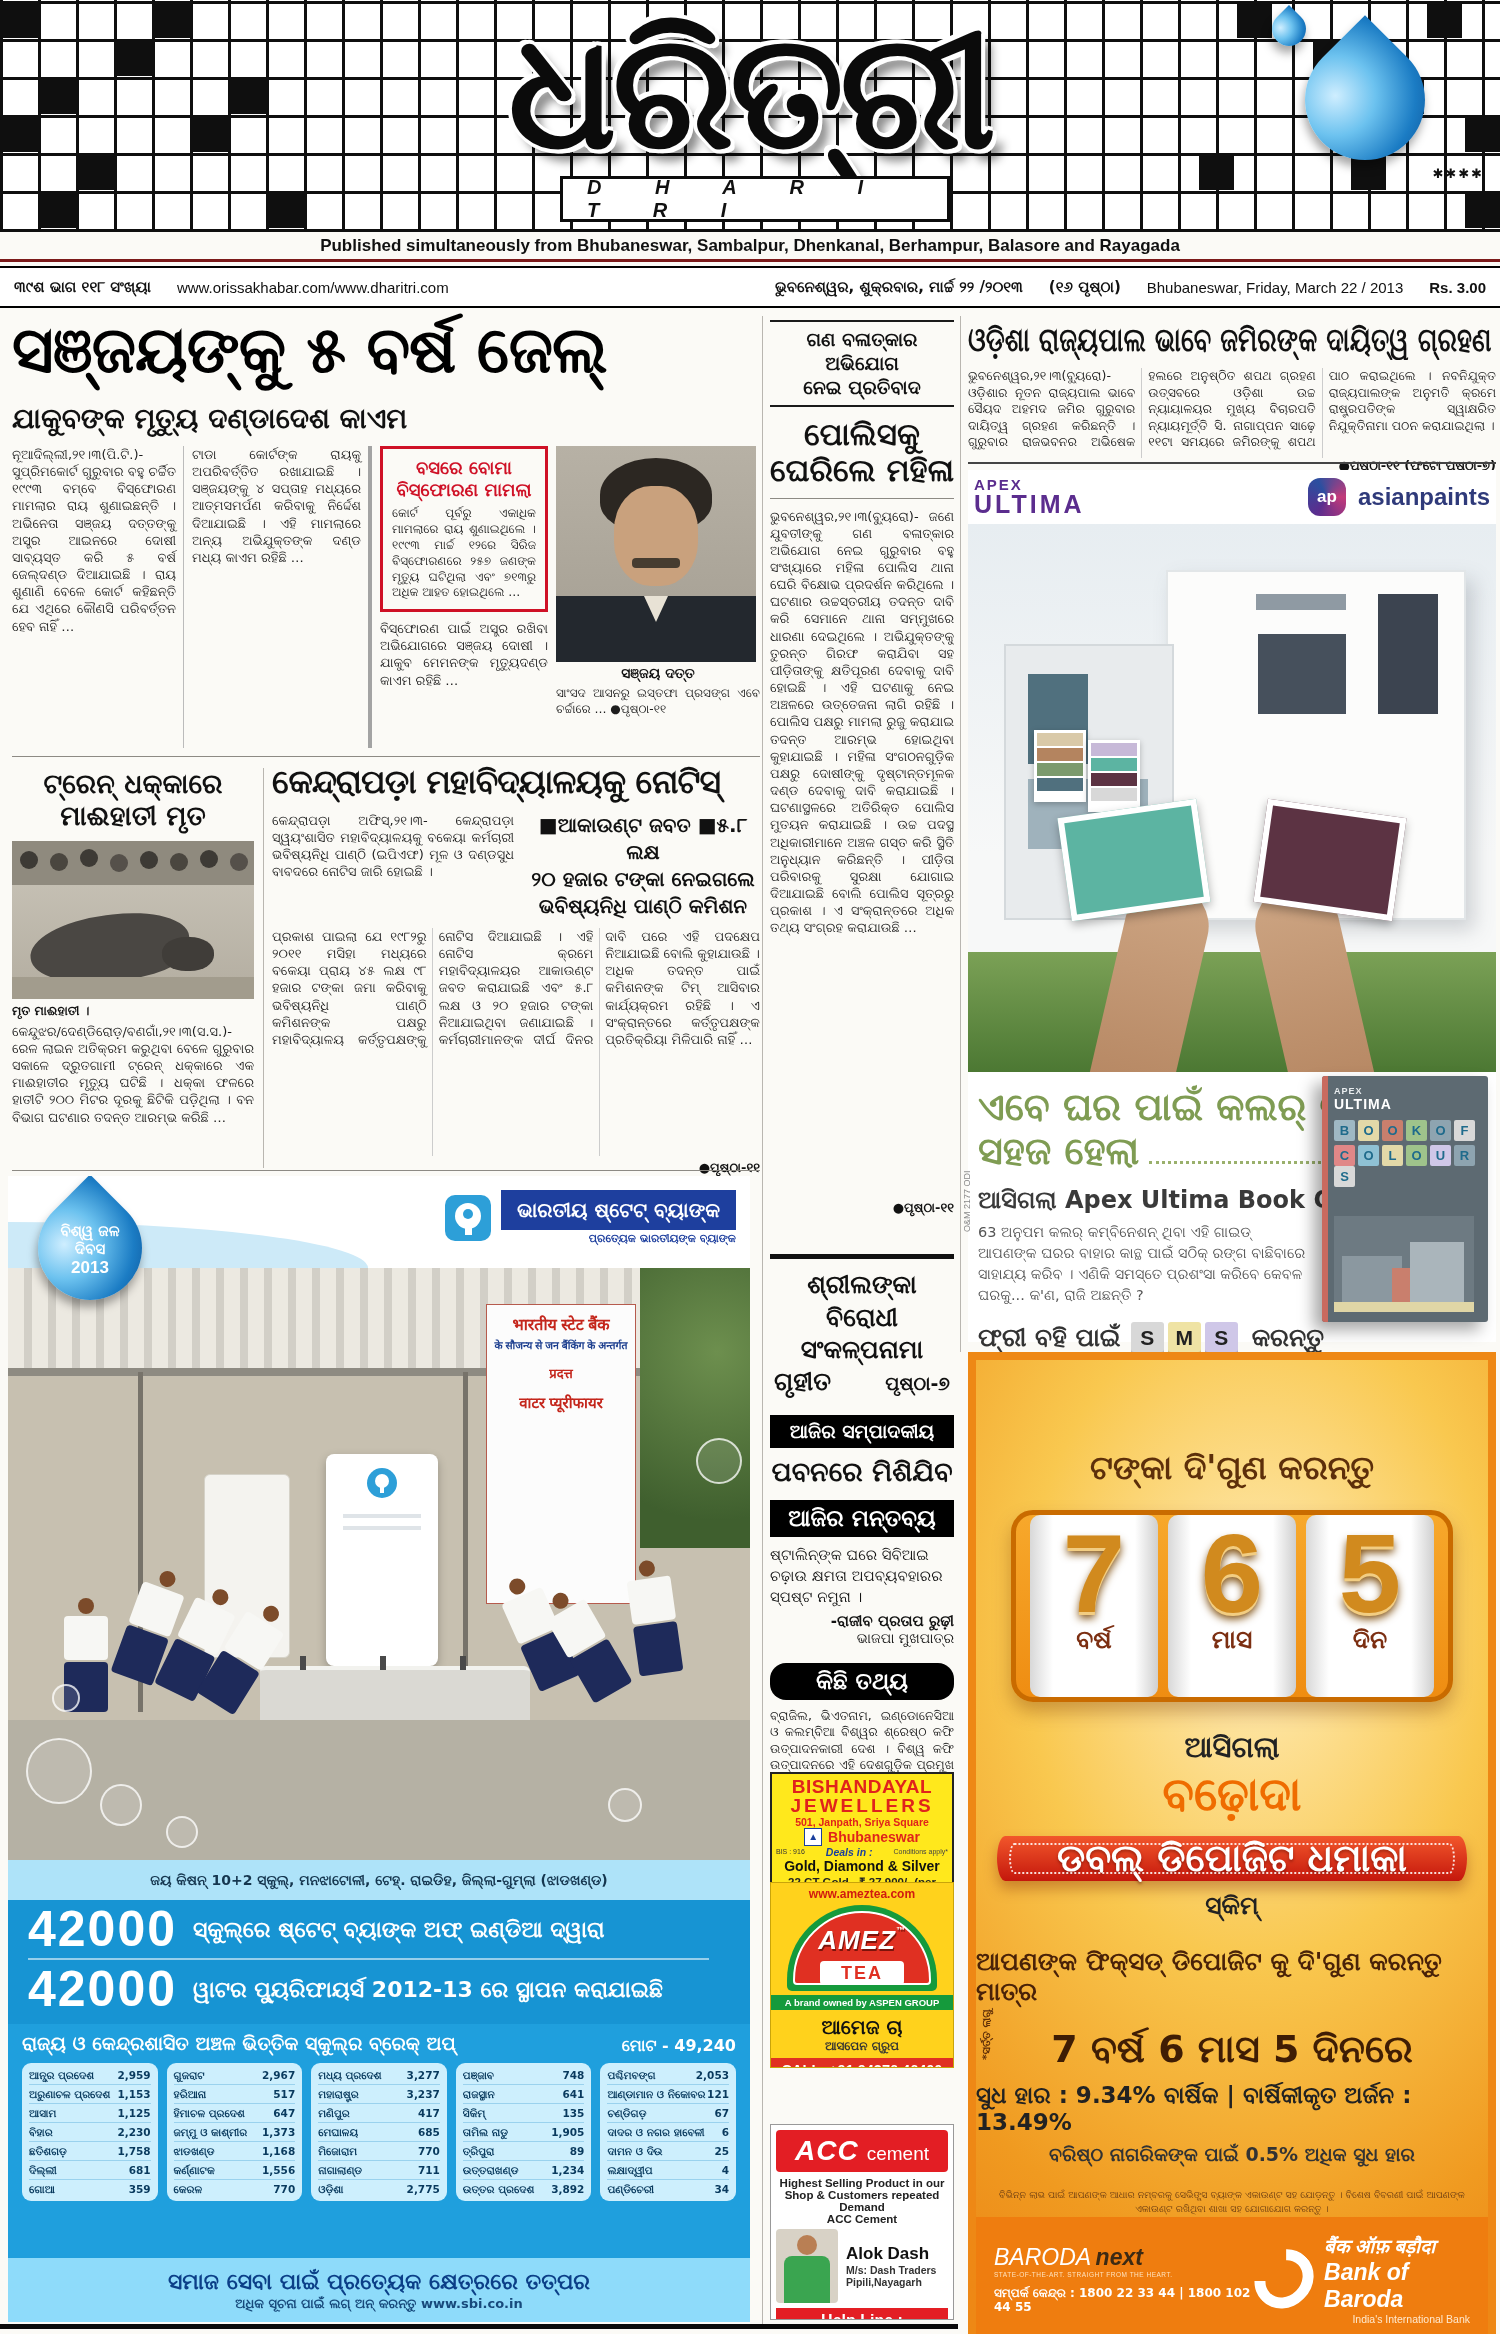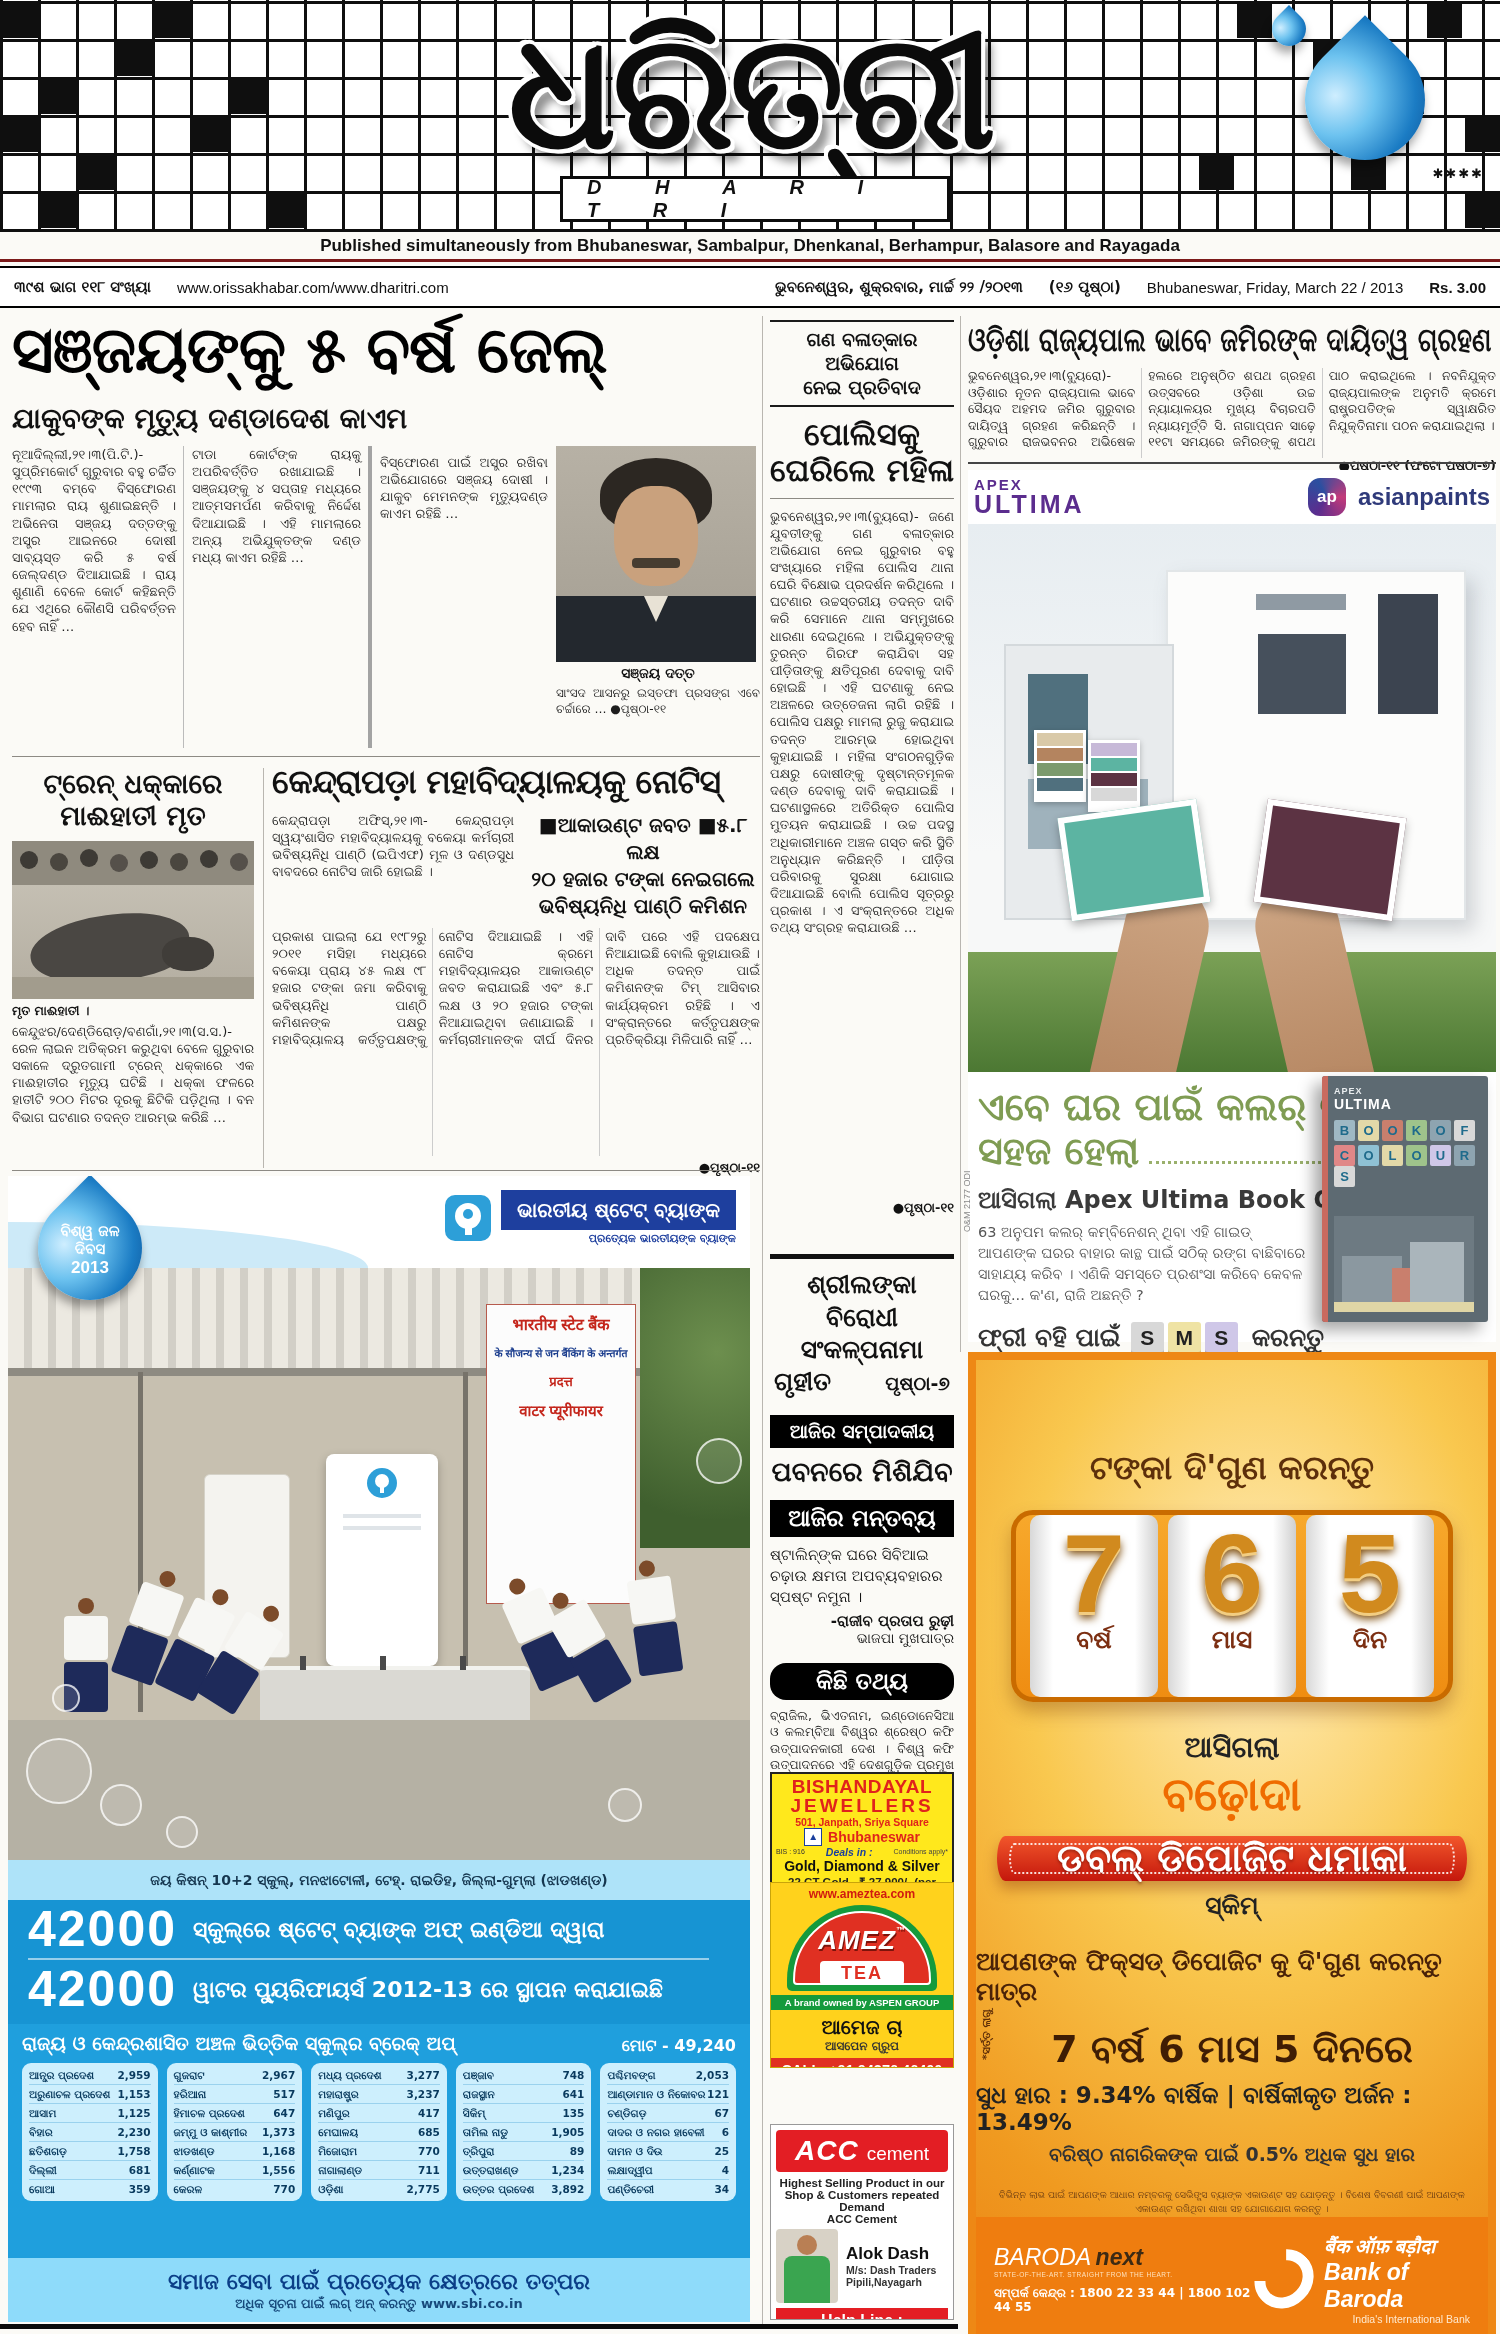--- a/index.html
+++ b/index.html
@@ -110,20 +110,24 @@
     <span>Bhubaneswar, Friday, March 22 / 2013</span>
     <span class="b">Rs. 3.00</span>
   </div>
 
   <div class="ps od h-main" style="left:12px;top:318px;width:750px;">ସଞ୍ଜୟଙ୍କୁ ୫ ବର୍ଷ ଜେଲ୍</div>
   <div class="ps od b" style="left:12px;top:402px;width:420px;font-size:28px;">ଯାକୁବଙ୍କ ମୃତ୍ୟୁ ଦଣ୍ଡାଦେଶ କାଏମ</div>
   <div class="ps" style="left:12px;top:446px;width:748px;height:302px;display:grid;grid-template-columns:172px 180px 168px 204px;gap:8px;overflow:hidden;">
     <div class="news od" style="border-right:1px solid #bbb;padding-right:7px;">ନୂଆଦିଲ୍ଲୀ,୨୧।୩(ପି.ଟି.)- ସୁପ୍ରିମକୋର୍ଟ ଗୁରୁବାର ବହୁ ଚର୍ଚ୍ଚିତ ୧୯୯୩ ବମ୍ବେ ବିସ୍ଫୋରଣ ମାମଲାର ରାୟ ଶୁଣାଇଛନ୍ତି । ଅଭିନେତା ସଞ୍ଜୟ ଦତ୍ତଙ୍କୁ ଅସ୍ତ୍ର ଆଇନରେ ଦୋଷୀ ସାବ୍ୟସ୍ତ କରି ୫ ବର୍ଷ ଜେଲ୍‌ଦଣ୍ଡ ଦିଆଯାଇଛି । ରାୟ ଶୁଣାଣି ବେଳେ କୋର୍ଟ କହିଛନ୍ତି ଯେ ଏଥିରେ କୌଣସି ପରିବର୍ତ୍ତନ ହେବ ନାହିଁ …</div>
     <div class="news od" style="border-right:4px solid #a3a3a3;padding-right:7px;" bind="">ଟାଡା କୋର୍ଟଙ୍କ ରାୟକୁ ଅପରିବର୍ତ୍ତିତ ରଖାଯାଇଛି । ସଞ୍ଜୟଙ୍କୁ ୪ ସପ୍ତାହ ମଧ୍ୟରେ ଆତ୍ମସମର୍ପଣ କରିବାକୁ ନିର୍ଦ୍ଦେଶ ଦିଆଯାଇଛି । ଏହି ମାମଲାରେ ଅନ୍ୟ ଅଭିଯୁକ୍ତଙ୍କ ଦଣ୍ଡ ମଧ୍ୟ କାଏମ ରହିଛି …</div>
     <div>
+      <div class="redbox">
+        <div class="od b" style="color:#cf1126;font-size:18px;text-align:center;line-height:1.2;">ବସରେ ବୋମା ବିସ୍ଫୋରଣ ମାମଲା</div>
+        <div class="news od" style="font-size:12px;margin-top:6px;">କୋର୍ଟ ପୂର୍ବରୁ ଏକାଧିକ ମାମଲାରେ ରାୟ ଶୁଣାଇଥିଲେ । ୧୯୯୩ ମାର୍ଚ୍ଚ ୧୨ରେ ସିରିଜ ବିସ୍ଫୋରଣରେ ୨୫୭ ଜଣଙ୍କ ମୃତ୍ୟୁ ଘଟିଥିଲା ଏବଂ ୭୧୩ରୁ ଅଧିକ ଆହତ ହୋଇଥିଲେ …</div>
+      </div>
       <div class="news od" style="margin-top:8px;">ବିସ୍ଫୋରଣ ପାଇଁ ଅସ୍ତ୍ର ରଖିବା ଅଭିଯୋଗରେ ସଞ୍ଜୟ ଦୋଷୀ । ଯାକୁବ ମେମନଙ୍କ ମୃତ୍ୟୁଦଣ୍ଡ କାଏମ ରହିଛି …</div>
     </div>
     <div>
       <div style="position:relative;width:200px;height:216px;background:linear-gradient(#b7b1a5,#a49e92);overflow:hidden;">
         <div style="position:absolute;left:44px;top:12px;width:112px;height:74px;background:#2c2722;border-radius:50% 50% 40% 40%;"></div>
         <div style="position:absolute;left:58px;top:40px;width:84px;height:100px;background:#c9a17d;border-radius:44%;"></div>
         <div style="position:absolute;left:76px;top:112px;width:48px;height:10px;background:#463c30;border-radius:4px;"></div>
         <div style="position:absolute;left:0;bottom:0;width:100%;height:66px;background:#23282e;"></div>
         <div style="position:absolute;left:88px;bottom:40px;width:24px;height:26px;background:#e8e2d5;clip-path:polygon(50% 100%,0 0,100% 0);"></div>
       </div>
@@ -387,21 +391,21 @@
     </div>
 
     <div style="position:relative;height:592px;background:#c7c0b0;overflow:hidden;">
       <div style="position:absolute;left:0;top:0;width:100%;height:100px;background:repeating-linear-gradient(90deg,#ece9e1 0 16px,#d2cfc7 16px 24px);"></div>
       <div style="position:absolute;left:0;top:100px;width:100%;height:8px;background:#8e8b82;"></div>
       <div style="position:absolute;right:0;top:0;width:110px;height:280px;background:radial-gradient(circle at 70% 30%,#6d8f4e,#3f5f2e 80%);"></div>
       <div style="position:absolute;left:130px;top:104px;width:5px;height:340px;background:#77736a;"></div>
       <div style="position:absolute;left:455px;top:104px;width:5px;height:340px;background:#77736a;"></div>
       <div style="position:absolute;left:478px;top:36px;width:150px;height:300px;background:#fcfcfc;border:1px solid #b65b4d;padding:10px 6px;box-sizing:border-box;text-align:center;">
         <div style="color:#c4261c;font-weight:bold;font-size:16px;line-height:1.3;">भारतीय स्टेट बैंक</div>
-        <div style="color:#1d3f8f;font-weight:bold;font-size:10.5px;margin-top:10px;line-height:1.5;">के सौजन्य से जन बैंकिंग के अन्तर्गत</div>
+        <div style="color:#1d3f8f;font-weight:bold;font-size:10.5px;margin-top:2px;line-height:1.5;">के सौजन्य से जन बैंकिंग के अन्तर्गत</div>
         <div style="color:#c4261c;font-weight:bold;font-size:13px;margin-top:10px;">प्रदत्त</div>
         <div style="color:#c4261c;font-weight:bold;font-size:15px;margin-top:10px;">वाटर प्यूरीफायर</div>
       </div>
       <div style="position:absolute;left:196px;top:206px;width:84px;height:182px;background:#f4f3ef;border:1px solid #d5d2c8;border-radius:6px;"></div>
       <div style="position:absolute;left:318px;top:186px;width:112px;height:212px;background:#fff;border-radius:8px;box-shadow:0 4px 10px rgba(0,0,0,.25);">
         <div style="width:30px;height:30px;border-radius:50%;background:#2d9fd8;margin:14px auto 0 auto;position:relative;">
           <div style="position:absolute;left:8px;top:6px;width:14px;height:14px;border-radius:50%;background:#fff;"></div>
           <div style="position:absolute;left:13px;top:16px;width:4px;height:9px;background:#fff;"></div>
         </div>
         <div style="width:70%;height:4px;background:#dfe4e8;margin:16px auto 0 auto;"></div>

